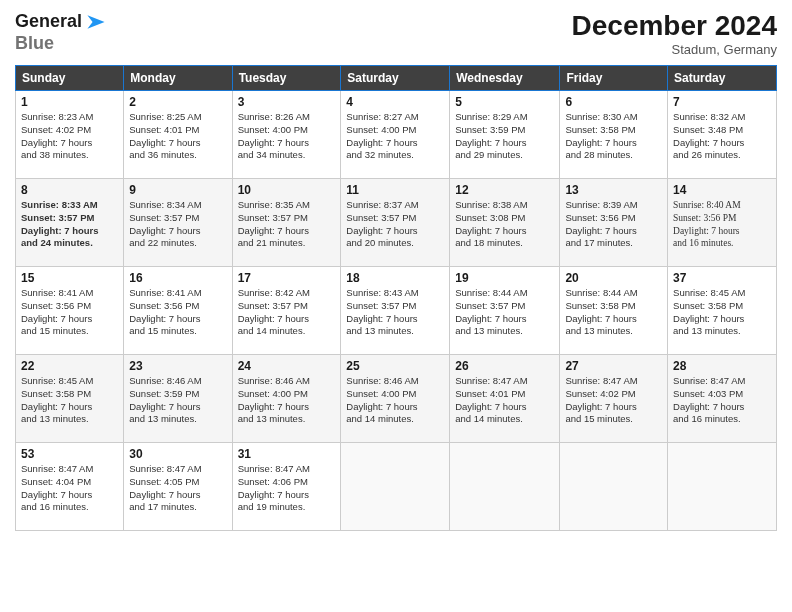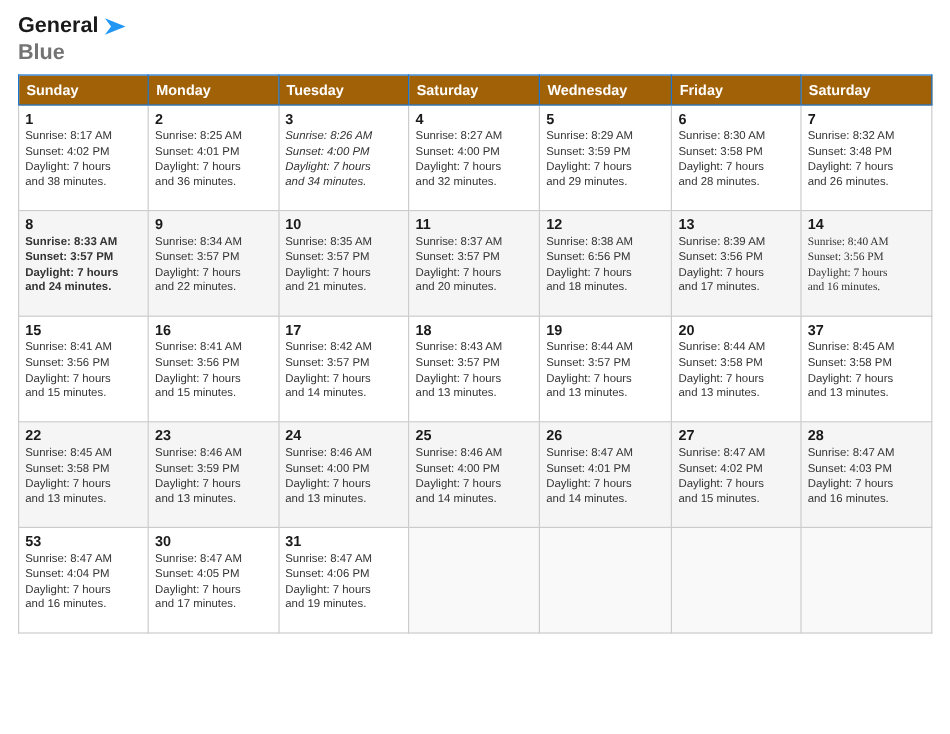--- a/index.html
+++ b/index.html
@@ -51,21 +51,21 @@
     .location {
       font-size: 13px;
       color: #555;
     }
     .calendar {
       width: 100%;
       border-collapse: collapse;
       font-size: 10px;
     }
     .calendar thead tr th {
-      background-color: #a16207;
+      background-color: #404040;
       color: #fff;
       font-size: 12px;
       font-weight: bold;
       padding: 5px 6px;
       border: 1px solid #1976D2;
       text-align: left;
     }
     .calendar tbody tr td {
       border: 1px solid #ccc;
       vertical-align: top;
@@ -104,53 +104,57 @@
           <span class="logo-text">
             <span style="color:#1a1a1a;">General</span>
           </span>
           <svg class="logo-icon" viewBox="0 0 28 24" xmlns="http://www.w3.org/2000/svg">
             <polygon points="4,4 24,12 4,20 10,12" fill="#2196F3"></polygon>
           </svg>
         </div>
         <span class="logo-text" style="color:#737373;font-size:18px;font-weight:bold;">Blue</span>
       </div>
     </div>
+    <div class="title-block">
+      <div class="month-title">December 2024</div>
+      <div class="location">Stadum, Germany</div>
+    </div>
   </div>
 
   <table class="calendar">
     <thead>
       <tr>
         <th>Sunday</th>
         <th>Monday</th>
         <th>Tuesday</th>
         <th>Saturday</th>
         <th>Wednesday</th>
         <th>Friday</th>
         <th>Saturday</th>
       </tr>
     </thead>
     <tbody id="calendar-body">
     <tr>
           <td>
             <span class="day-num">1</span>
-            <div class="day-info" style="white-space: pre-line;">Sunrise: 8:17 AM
+            <div class="day-info" style="white-space: pre-line;">Sunrise: 8:23 AM
 Sunset: 4:02 PM
 Daylight: 7 hours
 and 38 minutes.</div>
           </td>
           <td>
             <span class="day-num">2</span>
             <div class="day-info" style="white-space: pre-line;">Sunrise: 8:25 AM
 Sunset: 4:01 PM
 Daylight: 7 hours
 and 36 minutes.</div>
           </td>
           <td>
             <span class="day-num">3</span>
-            <div class="day-info" style="white-space: pre-line; font-style: italic;">Sunrise: 8:26 AM
+            <div class="day-info" style="white-space: pre-line;">Sunrise: 8:26 AM
 Sunset: 4:00 PM
 Daylight: 7 hours
 and 34 minutes.</div>
           </td>
           <td>
             <span class="day-num">4</span>
             <div class="day-info" style="white-space: pre-line;">Sunrise: 8:27 AM
 Sunset: 4:00 PM
 Daylight: 7 hours
 and 32 minutes.</div>
@@ -202,21 +206,21 @@
           <td>
             <span class="day-num">11</span>
             <div class="day-info" style="white-space: pre-line;">Sunrise: 8:37 AM
 Sunset: 3:57 PM
 Daylight: 7 hours
 and 20 minutes.</div>
           </td>
           <td>
             <span class="day-num">12</span>
             <div class="day-info" style="white-space: pre-line;">Sunrise: 8:38 AM
-Sunset: 6:56 PM
+Sunset: 3:08 PM
 Daylight: 7 hours
 and 18 minutes.</div>
           </td>
           <td>
             <span class="day-num">13</span>
             <div class="day-info" style="white-space: pre-line;">Sunrise: 8:39 AM
 Sunset: 3:56 PM
 Daylight: 7 hours
 and 17 minutes.</div>
           </td>

